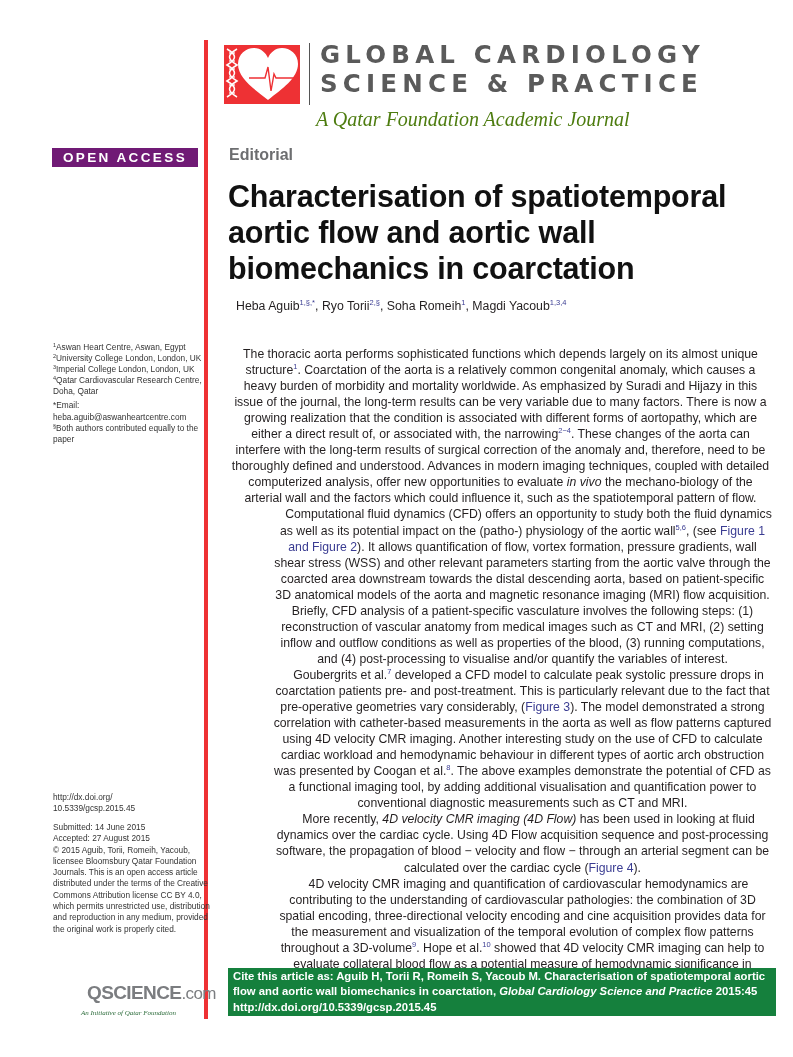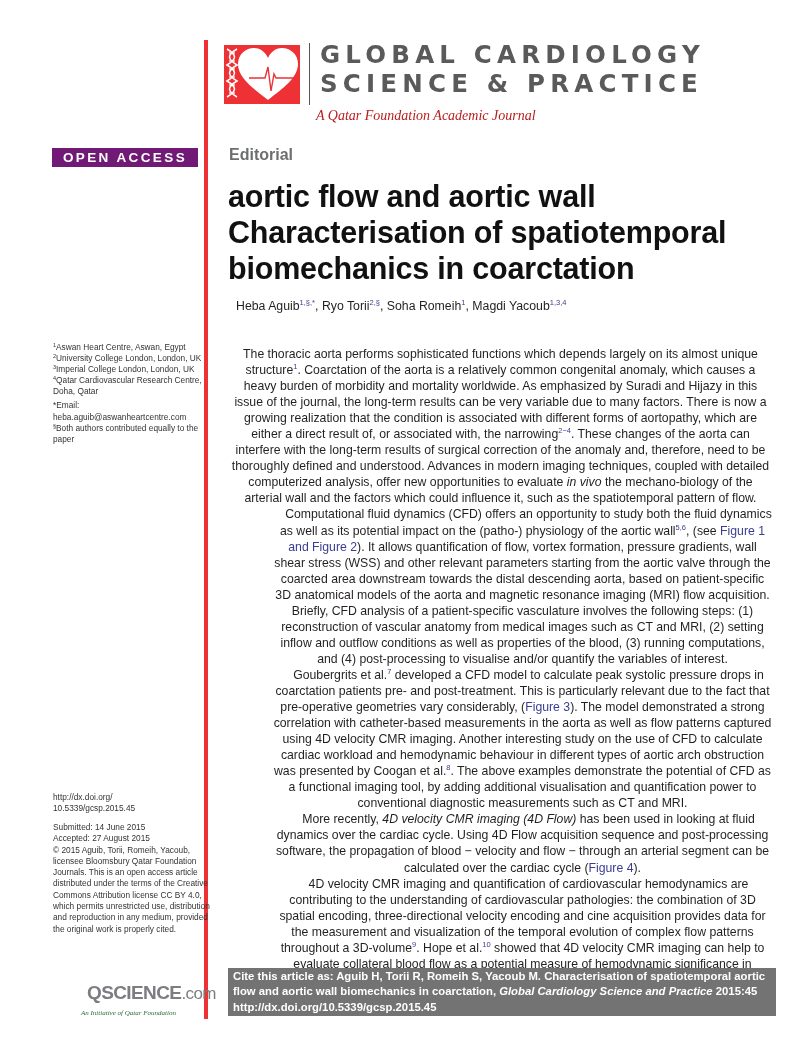--- a/index.html
+++ b/index.html
@@ -5,21 +5,21 @@
     * { margin: 0; padding: 0; box-sizing: border-box; }
     html, body { width: 793px; height: 1057px; background: #ffffff; overflow: hidden; }
     body { position: relative; font-family: "Liberation Sans", "DejaVu Sans", sans-serif; color: #231f20; }
 
     .red-rule { position: absolute; left: 204px; top: 40px; width: 4px; height: 979px; background: #ee3134; }
 
     
     .logo-mark { position: absolute; left: 224px; top: 45px; width: 76px; height: 59px; }
     .logo-divider { position: absolute; left: 309px; top: 43px; width: 1px; height: 62px; background: #555; }
     .journal-name { position: absolute; left: 320px; top: 40px; font-family: "DejaVu Sans", sans-serif; font-weight: 700; font-size: 24.5px; letter-spacing: 5.2px; color: #5a5a5a; line-height: 29px; white-space: nowrap; }
-    .journal-tagline { position: absolute; left: 316px; top: 108px; font-family: "Liberation Serif", "DejaVu Serif", serif; font-style: italic; font-size: 14px; color: #b91c1c; white-space: nowrap; }
+    .journal-tagline { position: absolute; left: 316px; top: 108px; font-family: "Liberation Serif", "DejaVu Serif", serif; font-style: italic; font-size: 20px; color: #4d7c0f; white-space: nowrap; }
 
     
     .oa-badge { position: absolute; left: 52px; top: 148px; width: 146px; height: 19px; background: #701a75; color: #fff; font-weight: bold; font-size: 13.5px; letter-spacing: 2.4px; text-align: center; line-height: 19px; }
 
     .section-label { position: absolute; left: 229px; top: 146px; font-size: 16px; font-weight: bold; color: #6d6e70; }
 
     .title { position: absolute; left: 228px; top: 178px; width: 520px; font-size: 30.5px; font-weight: bold; line-height: 36px; color: #111; letter-spacing: -0.2px; }
 
     .authors { position: absolute; left: 236px; top: 299px; font-size: 12.3px; color: #231f20; white-space: nowrap; }
     .authors sup, .body sup { font-size: 7.5px; color: #3a3c92; vertical-align: 5px; line-height: 0; }
@@ -36,21 +36,21 @@
     .qscience .com { font-weight: normal; font-size: 17px; }
     .qinit { position: absolute; left: 81px; top: 1009px; font-family: "Liberation Serif", serif; font-style: italic; font-size: 7px; color: #2b6b3a; white-space: nowrap; }
 
     
     .body { position: absolute; left: 228px; top: 346px; width: 545px; font-size: 12.25px; line-height: 16.05px; color: #231f20; text-align: center; }
     .body p { margin: 0; }
     .body p.indent { text-indent: 12px; margin-left: 44px; }
     .body .ref { color: #3a3c92; }
 
     
-    .cite-box { position: absolute; left: 228px; top: 968px; width: 548px; height: 48px; background: #737373; color: #fff; font-weight: bold; font-size: 11.3px; line-height: 15.4px; padding: 1px 5px; }
+    .cite-box { position: absolute; left: 228px; top: 968px; width: 548px; height: 48px; background: #15803d; color: #fff; font-weight: bold; font-size: 11.3px; line-height: 15.4px; padding: 1px 5px; }
     .cite-box .it { font-style: italic; }
   </style>
 </head>
 <body>
 
 <div class="red-rule"></div>
 
 <div class="logo-mark">
   <svg width="76" height="59" viewBox="0 0 76 59">
     <rect x="0" y="0" width="76" height="59" fill="#ee3134"></rect>
@@ -75,22 +75,22 @@
 <div class="journal-name">
   <div>GLOBAL CARDIOLOGY</div>
   <div>SCIENCE &amp; PRACTICE</div>
 </div>
 <div class="journal-tagline">A Qatar Foundation Academic Journal</div>
 
 <div class="oa-badge">OPEN ACCESS</div>
 <div class="section-label">Editorial</div>
 
 <h1 class="title">
+  <div>Characterisation of spatiotemporal</div>
   <div>aortic flow and aortic wall</div>
-  <div>Characterisation of spatiotemporal</div>
   <div>biomechanics in coarctation</div>
 </h1>
 
 <div class="authors">
   <span>Heba Aguib</span><sup>1,§,*</sup><span>, </span><span>Ryo Torii</span><sup>2,§</sup><span>, </span><span>Soha Romeih</span><sup>1</sup><span>, </span><span>Magdi Yacoub</span><sup>1,3,4</sup>
 </div>
 
 <div class="affils">
   <div><sup>1</sup><span>Aswan Heart Centre, Aswan, Egypt</span></div>
   <div><sup>2</sup><span>University College London, London, UK</span></div>

